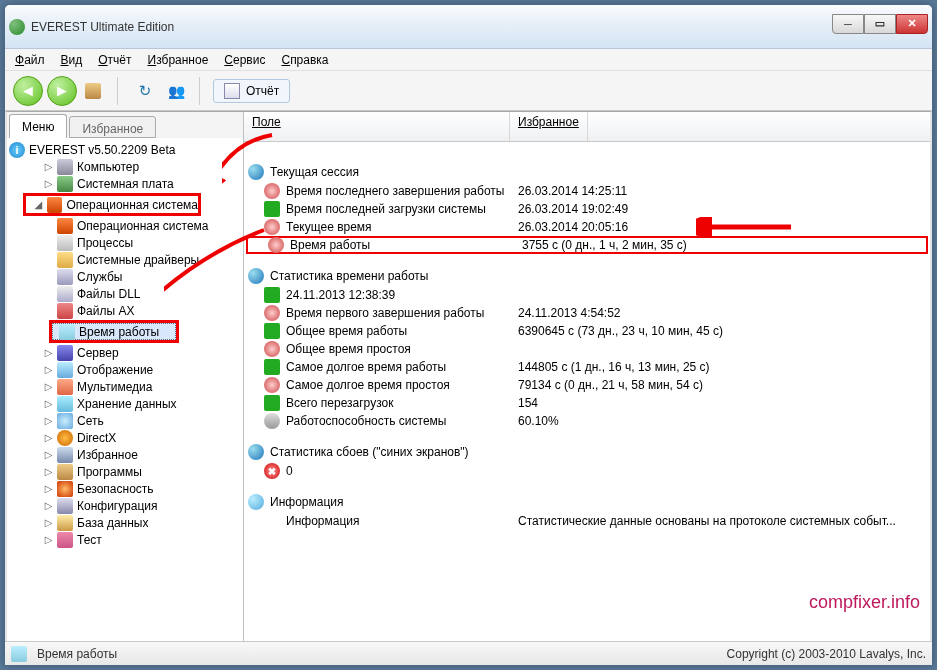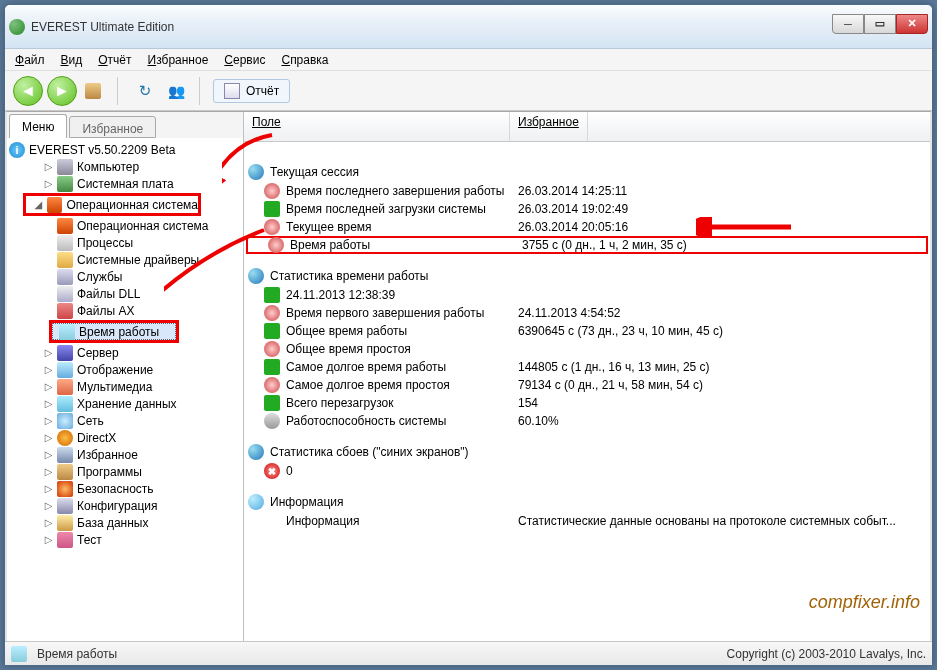--- a/index.html
+++ b/index.html
@@ -72,21 +72,21 @@
 .ri-time { background: radial-gradient(#fcc,#c44); border-radius:50%; }
 .ri-green { background: #2a2; }
 .ri-red { background: radial-gradient(#f99,#c00); border-radius:50%; color:#fff; font-weight:bold;}
 .ri-gear { background: linear-gradient(#ddd,#999); border-radius:50%; }
 .rfield { width: 226px; white-space: nowrap; }
 .rval { flex: 1; white-space: nowrap; }
 .hl-row { border: 2px solid #e00; margin: 0 2px; }
 .arrow { position: absolute; pointer-events: none; }
 .statusbar { height: 24px; background: linear-gradient(#f8f8f8,#e8e8e8); border-top: 1px solid #c8c8c8; display: flex; align-items: center; padding: 0 6px; gap: 6px; color: #333;}
 .status-right { margin-left: auto; }
-.watermark { position: absolute; right: 4px; bottom: 26px; font-size: 18px; color: #a16207; font-style: italic; background: rgba(255,255,255,.85); padding: 2px 6px; }
+.watermark { position: absolute; right: 4px; bottom: 26px; font-size: 18px; color: #be185d; background: rgba(255,255,255,.85); padding: 2px 6px; }
 </style>
 </head>
 <body>
 
 <div class="window">
 
   <div class="titlebar">
     <div class="ico"></div>
     <div class="title">EVEREST Ultimate Edition</div>
     <div class="winbtns">

